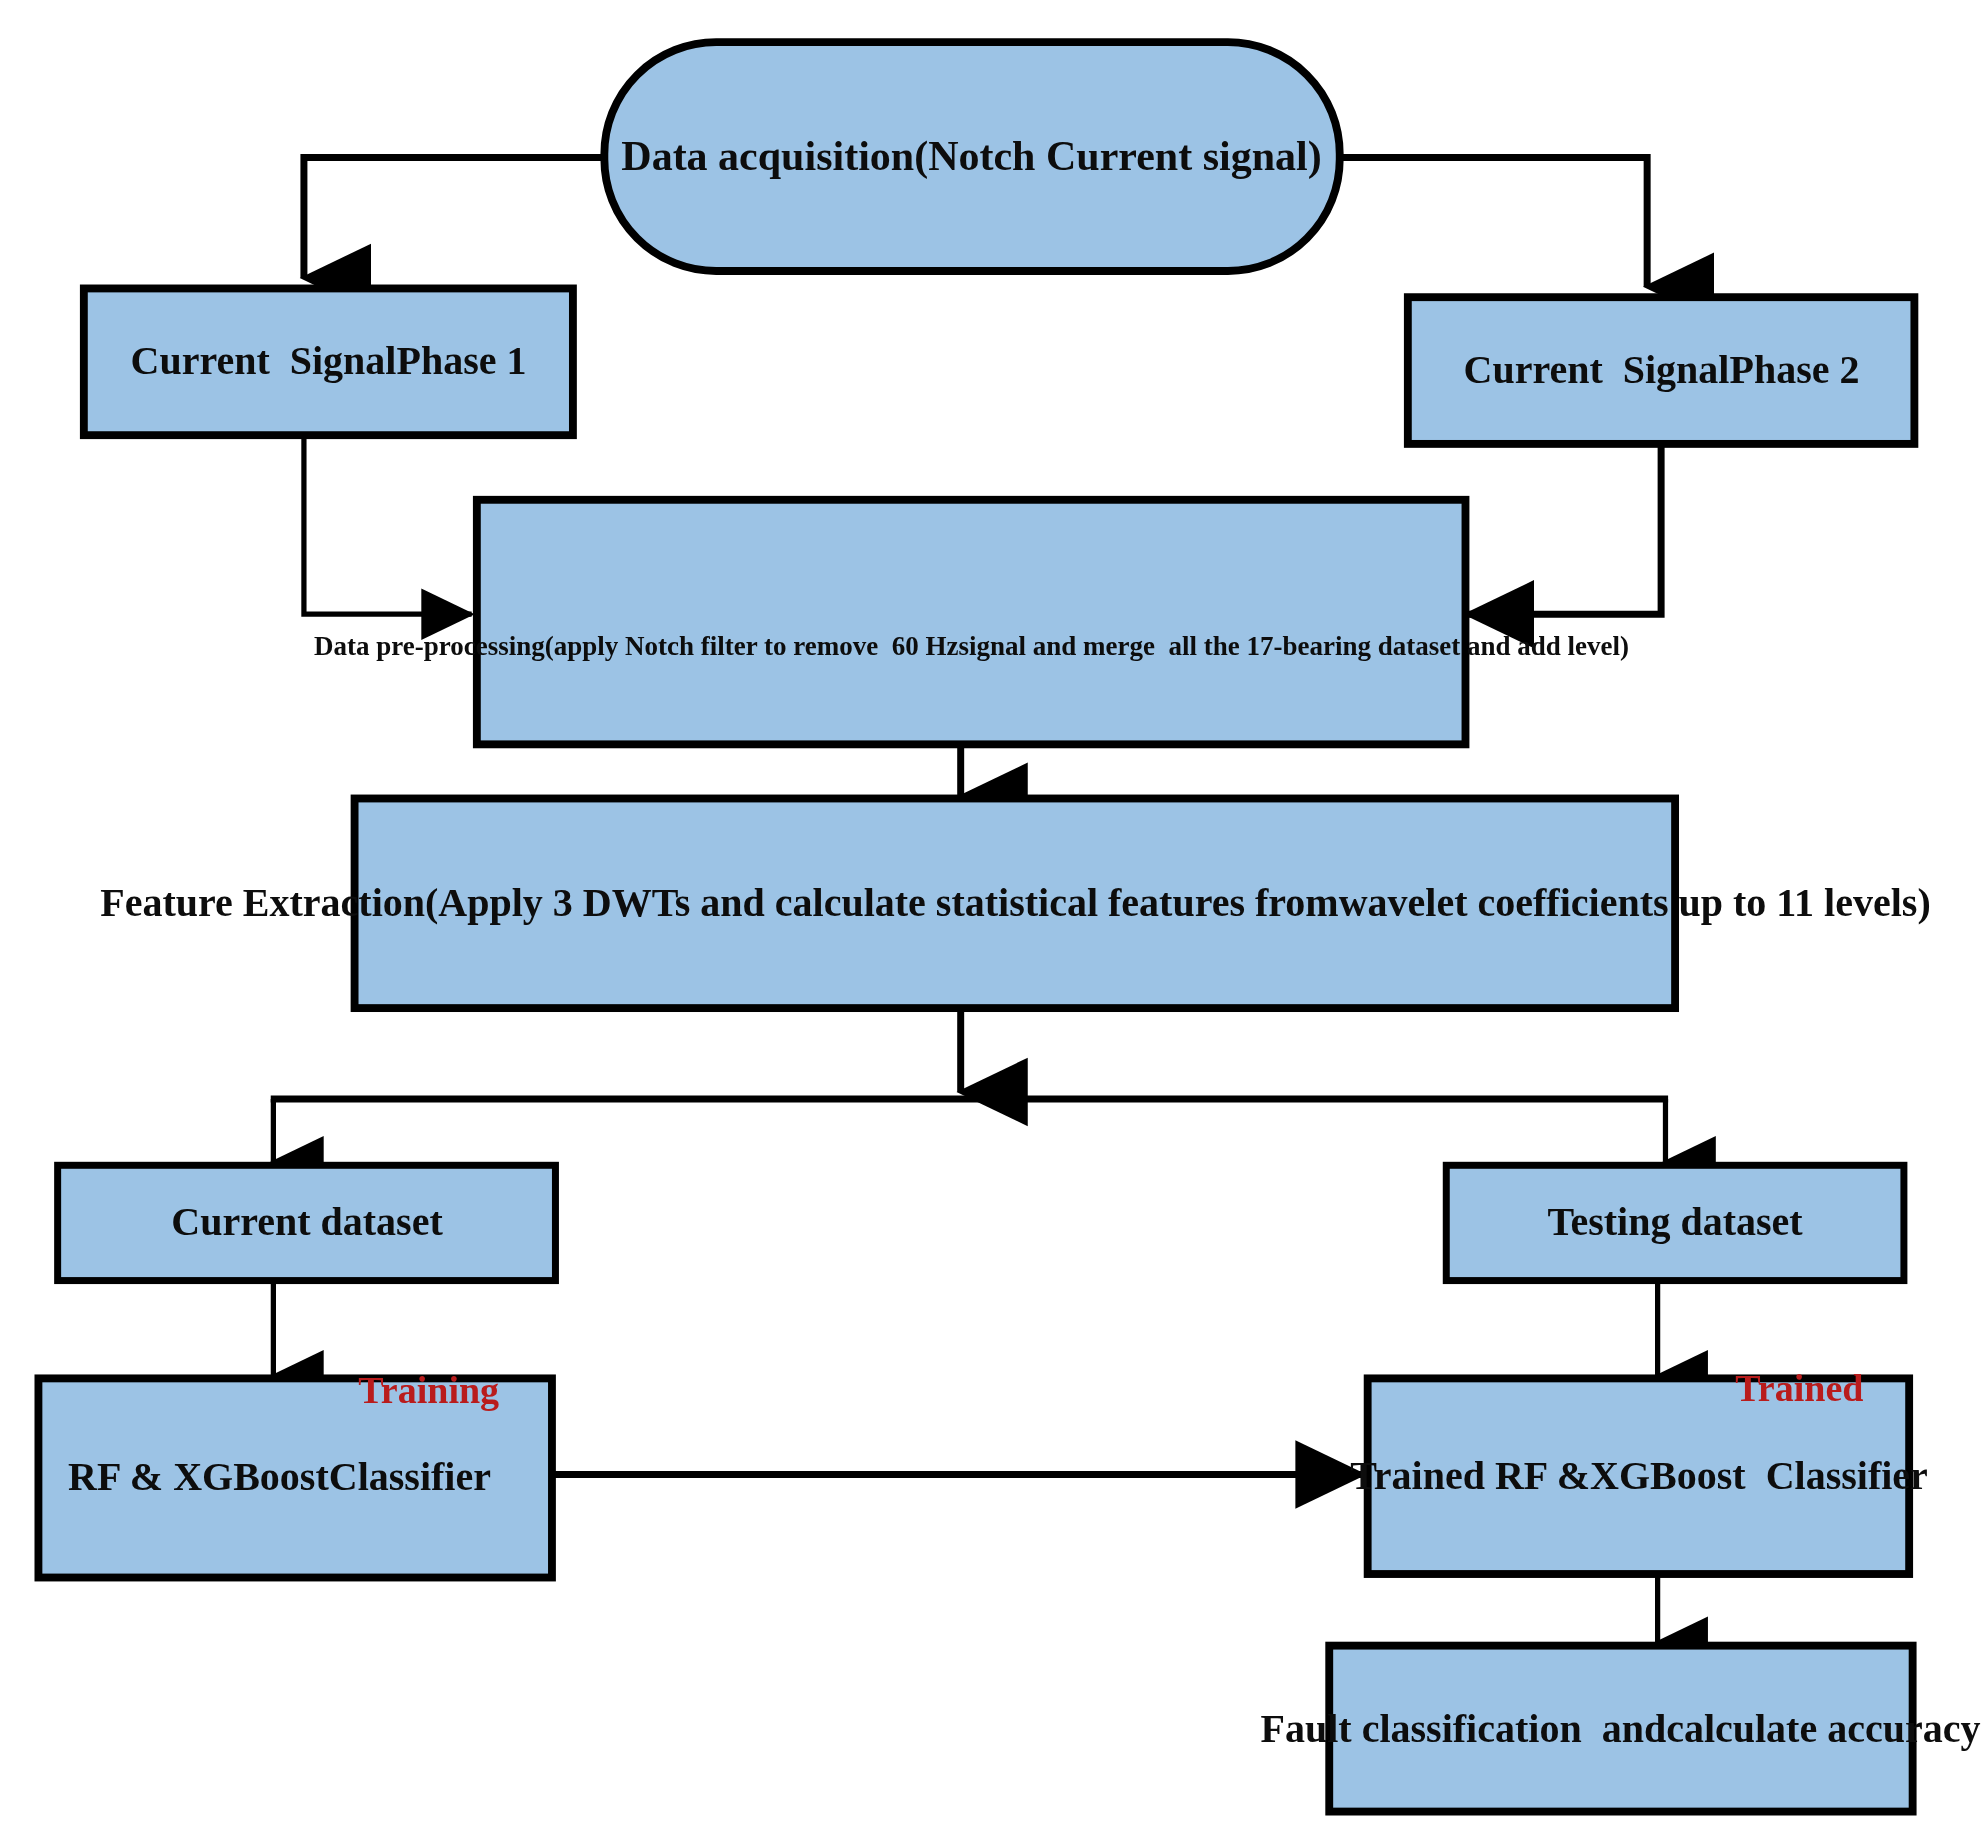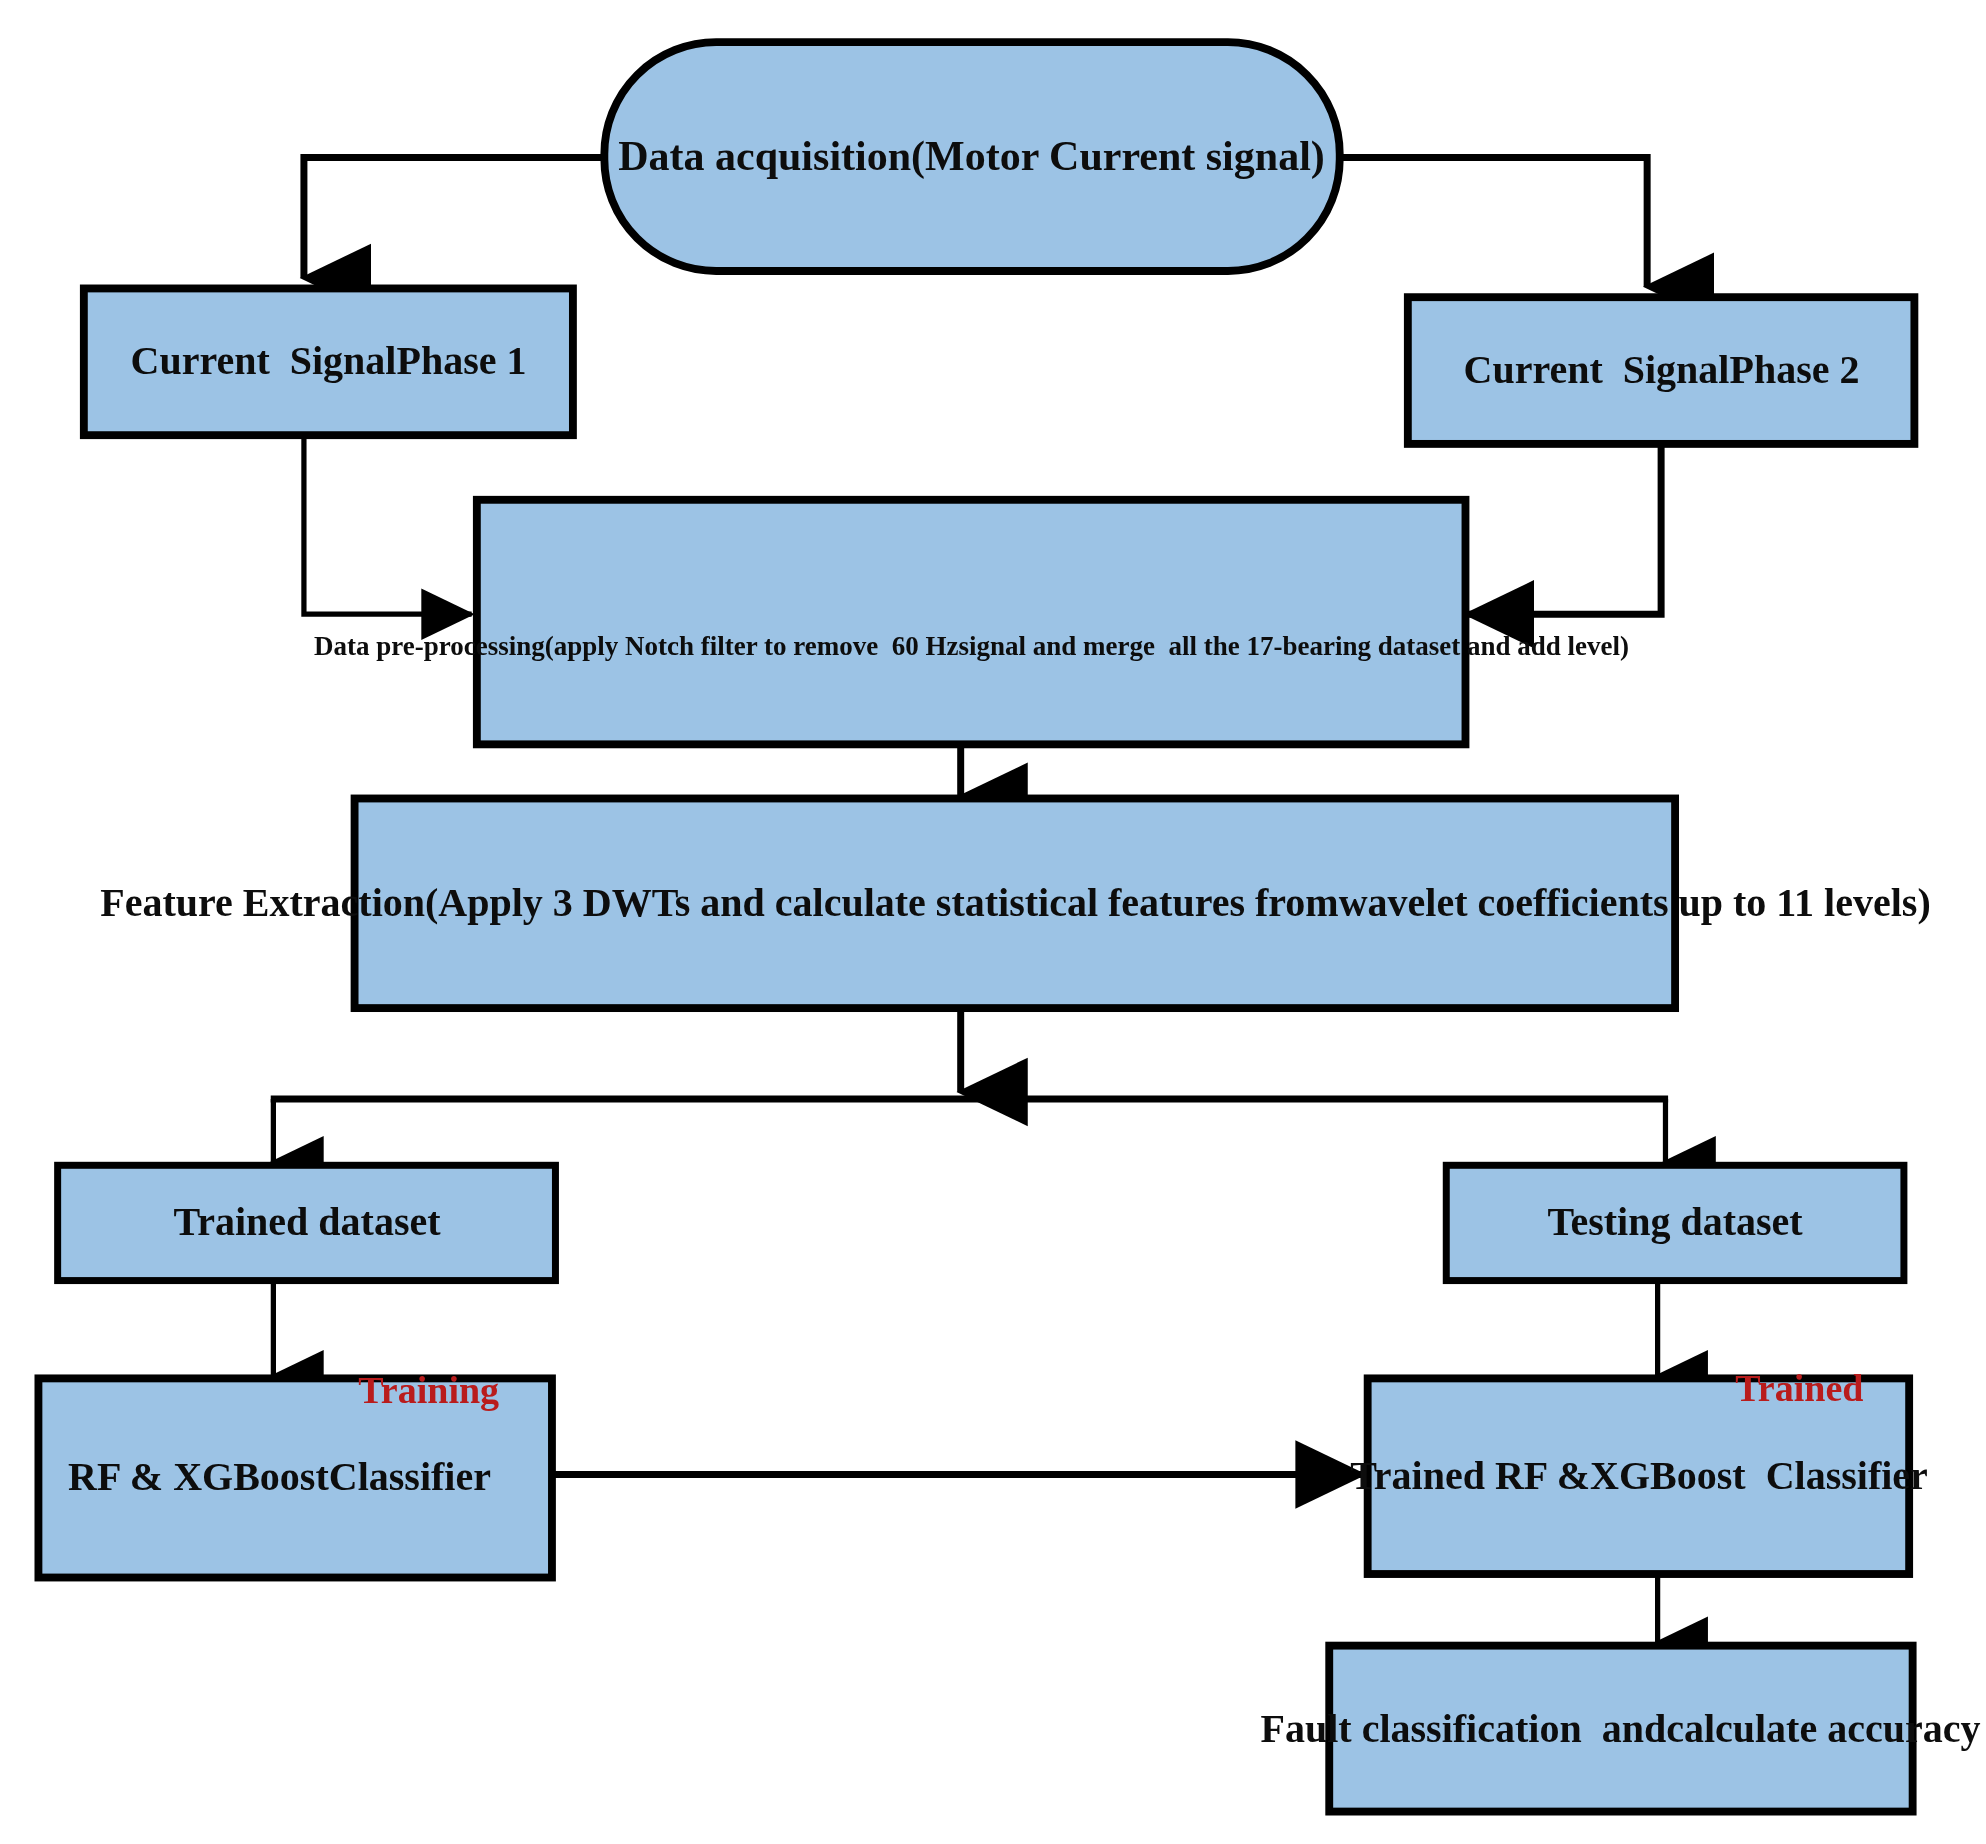--- a/index.html
+++ b/index.html
@@ -125,21 +125,21 @@
 
     <rect class="node-shape" x="44" y="1578" width="588" height="228" fill="#9CC3E5"></rect>
 
     <rect class="node-shape" x="1566" y="1578" width="620" height="224" fill="#9CC3E5"></rect>
 
     <rect class="node-shape" x="1522" y="1884" width="668" height="190" fill="#9CC3E5"></rect>
   </svg>
 
   <div class="node-text" style="left:604px; top:42px; width:735px; height:229px; font-size:42px;">
     <span class="ln">Data acquisition</span>
-    <span class="ln">(Motor Current signal)</span>
+    <span class="ln">(Notch Current signal)</span>
   </div>
 
   <div class="node-text" style="left:84px; top:288px; width:489px; height:147px; font-size:40px;">
     <span class="ln">Current  Signal</span>
     <span class="ln">Phase 1</span>
   </div>
 
   <div class="node-text" style="left:1408px; top:297px; width:507px; height:147px; font-size:40px;">
     <span class="ln">Current  Signal</span>
     <span class="ln">Phase 2</span>
@@ -152,21 +152,21 @@
     <span class="ln">set and add level)</span>
   </div>
 
   <div class="node-text" style="left:355px; top:798px; width:1321px; height:210px; font-size:40px;">
     <span class="ln">Feature Extraction</span>
     <span class="ln">(Apply 3 DWTs and calculate statistical features from</span>
     <span class="ln">wavelet coefficients up to 11 levels)</span>
   </div>
 
   <div class="node-text" style="left:58px; top:1165px; width:498px; height:115px; font-size:40px;">
-    <span class="ln">Trained dataset</span>
+    <span class="ln">Current dataset</span>
   </div>
 
   <div class="node-text" style="left:1446px; top:1165px; width:458px; height:115px; font-size:40px;">
     <span class="ln">Testing dataset</span>
   </div>
 
   <div class="node-text" style="left:38px; top:1378px; width:514px; height:199px; font-size:40px; padding-right:31px;">
     <span class="ln">RF &amp; XGBoost</span>
     <span class="ln">Classifier</span>
   </div>

